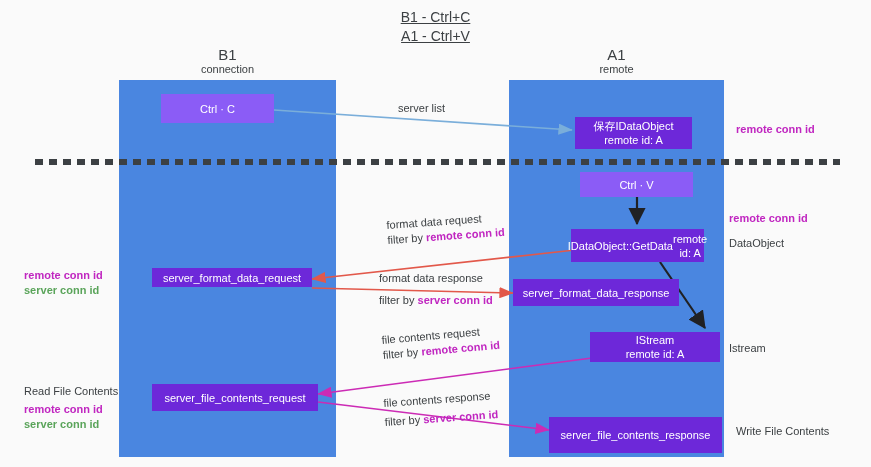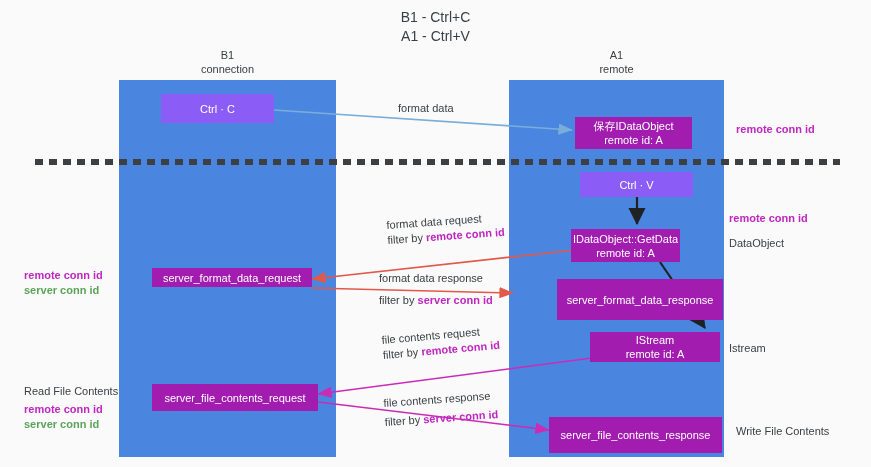--- a/index.html
+++ b/index.html
@@ -9,44 +9,44 @@
     font-family:"Liberation Sans","DejaVu Sans",sans-serif;
     position:relative;
     overflow:hidden;
     color:#3c4043;
   }
   #stage{position:absolute;left:0;top:0;width:871px;height:467px;}
 
   
   .title{
     position:absolute;left:0;top:8px;width:871px;
-    text-align:center;font-size:14px;line-height:19px;color:#3c4043;
+    text-align:center;font-size:14px;line-height:19px;color:#3c4043;text-decoration:underline;
   }
 
   
   .lane-head{
     position:absolute;text-align:center;font-size:11px;line-height:14px;color:#3c4043;
   }
-  .lane-head .big{font-size:11px;}
+  .lane-head .big{font-size:15px;}
 
   
   .lane{position:absolute;background:#4a86e0;}
 
   
   .box{
     position:absolute;
     display:flex;align-items:center;justify-content:center;
     text-align:center;
     font-size:11px;line-height:14px;
     color:#ffffff;
     box-sizing:border-box;
     padding:2px 4px;
   }
   .box.green{background:#8b5cf6;}
-  .box.orange{background:#a21caf;}
+  .box.orange{background:#6d28d9;}
 
   
   .dashed-sep{
     position:absolute;left:35px;top:159px;width:805px;height:6px;
     background-image:repeating-linear-gradient(to right,#3c4043 0 8px,transparent 8px 14px);
   }
 
   
   .annot{
     position:absolute;font-size:11px;line-height:15px;
@@ -126,48 +126,48 @@
 
   <div class="box orange" style="left:575px;top:117px;width:117px;height:32px;flex-direction:column;">
     <span>保存IDataObject</span>
     <span>remote id: A</span>
   </div>
 
   <div class="box green" style="left:580px;top:172px;width:113px;height:25px;">
     <span>Ctrl · V</span>
   </div>
 
-  <div class="box orange" style="left:571px;top:229px;width:109px;height:33px;flex-direction:column;">
+  <div class="box orange" style="left:571px;top:229px;width:133px;height:33px;flex-direction:row;">
     <span>IDataObject::GetData</span>
     <span>remote id: A</span>
   </div>
 
   <div class="box orange" style="left:152px;top:268px;width:160px;height:19px;">
     <span>server_format_data_request</span>
   </div>
 
-  <div class="box orange" style="left:513px;top:279px;width:166px;height:41px;margin-left:44px;">
+  <div class="box orange" style="left:513px;top:279px;width:166px;height:27px;">
     <span>server_format_data_response</span>
   </div>
 
   <div class="box orange" style="left:590px;top:332px;width:130px;height:30px;flex-direction:column;">
     <span>IStream</span>
     <span>remote id: A</span>
   </div>
 
   <div class="box orange" style="left:152px;top:384px;width:166px;height:27px;">
     <span>server_file_contents_request</span>
   </div>
 
   <div class="box orange" style="left:549px;top:417px;width:173px;height:36px;">
     <span>server_file_contents_response</span>
   </div>
 
   <div class="edge-label" style="left:398px;top:101px;">
-    <span>format data</span>
+    <span>server list</span>
   </div>
 
   <div class="edge-label" style="left:386px;top:218px;transform:rotate(-4deg);transform-origin:left top;">
     <div>format data request</div>
     <div>
       <span>filter by </span><b class="c-purple">remote conn id</b>
     </div>
   </div>
 
   <div class="edge-label" style="left:379px;top:271px;">

